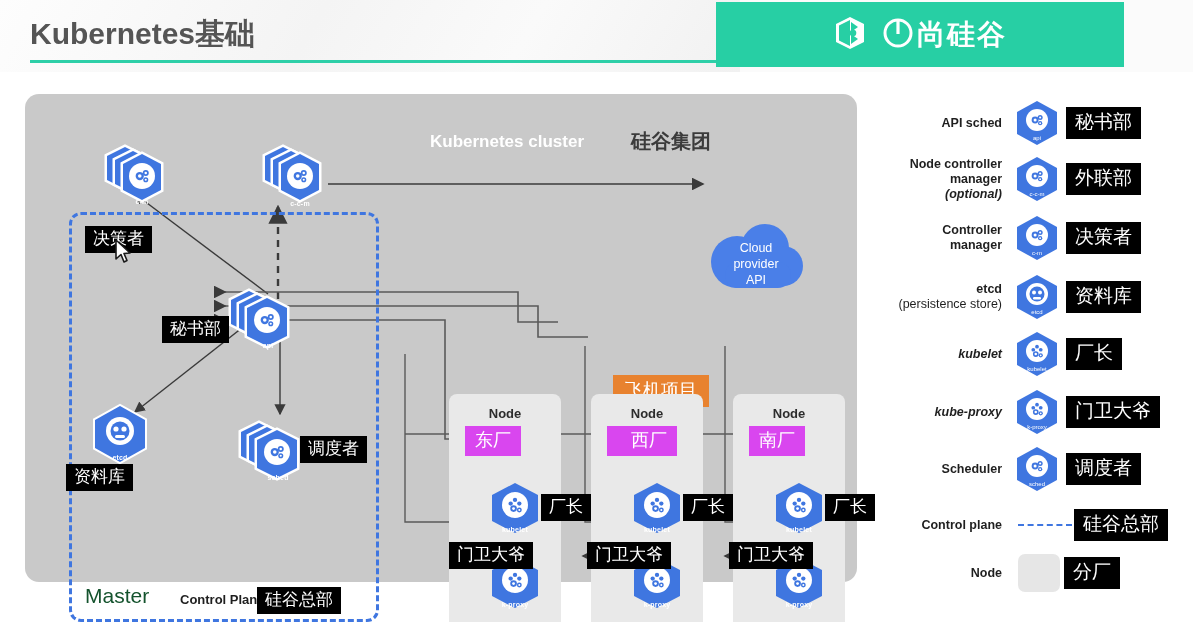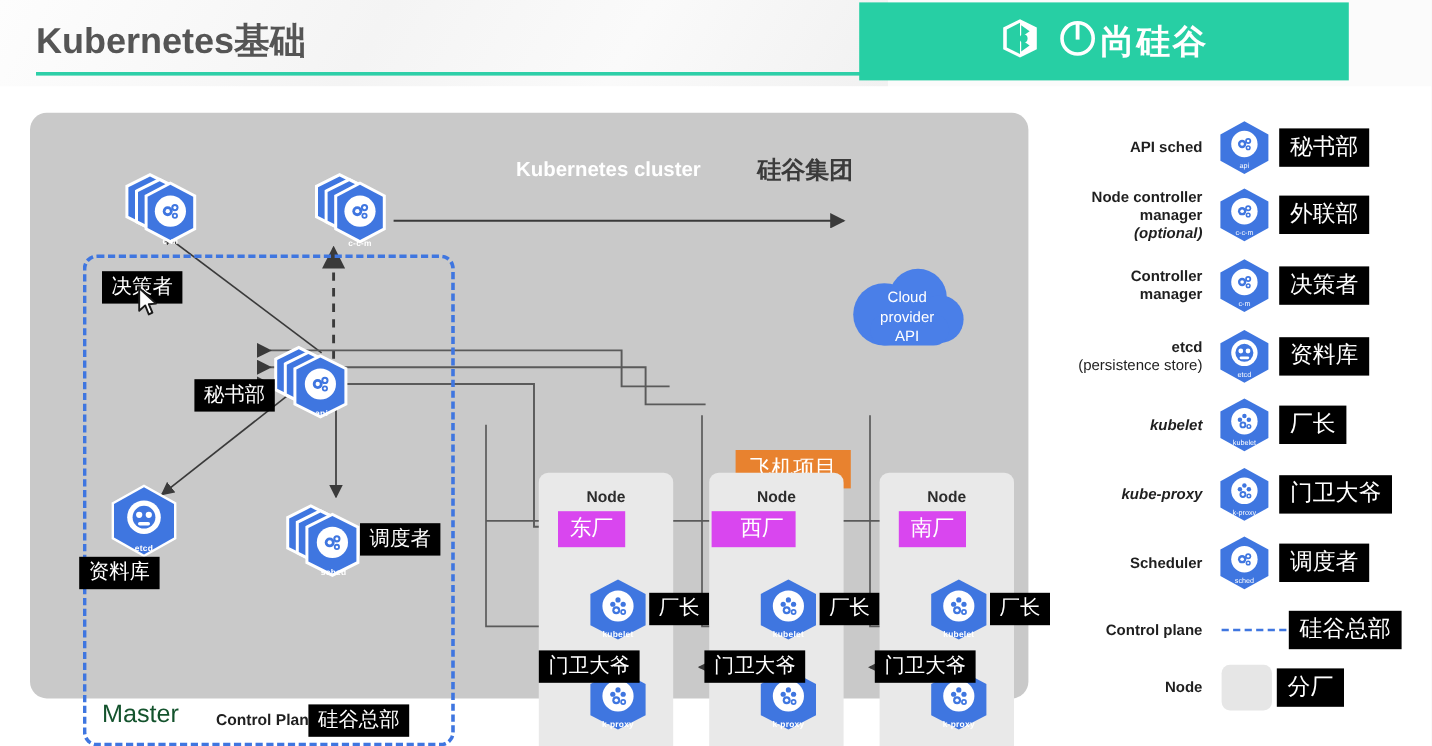--- a/index.html
+++ b/index.html
@@ -529,21 +529,21 @@
             <circle cx="6" cy="7" r="1.4" fill="#ffffff"></circle>
           </g>
         </svg>
         <div class="hex-label" style="bottom:2px;">k-proxy</div>
       </div>
     </div>
     <div class="cn-tag" style="left:424px; top:448px;">门卫大爷</div>
 
     <div class="node-panel" style="left:566px;">
       <div class="node-word">Node</div>
-      <div class="node-tag" style="left:2px;padding-left:24px;">西厂</div>
+      <div class="node-tag" style="left:16px;padding-left:24px;">西厂</div>
     </div>
     <div class="k8s-icon" style="left:604px; top:385px; width:56px; height:56px;">
       <div class="hexwrap">
         <svg width="56" height="56" viewBox="0 0 56 56">
           <polygon points="5,16 28,4 51,16 51,42 28,54 5,42" fill="#3f76e0"></polygon>
           <circle cx="28" cy="26" r="13" fill="#ffffff"></circle>
           <g fill="#3f76e0" transform="translate(28,26) scale(0.72)">
             <circle cx="0" cy="-7" r="3"></circle>
             <circle cx="-6" cy="-2" r="3"></circle>
             <circle cx="6" cy="-2" r="3"></circle>

